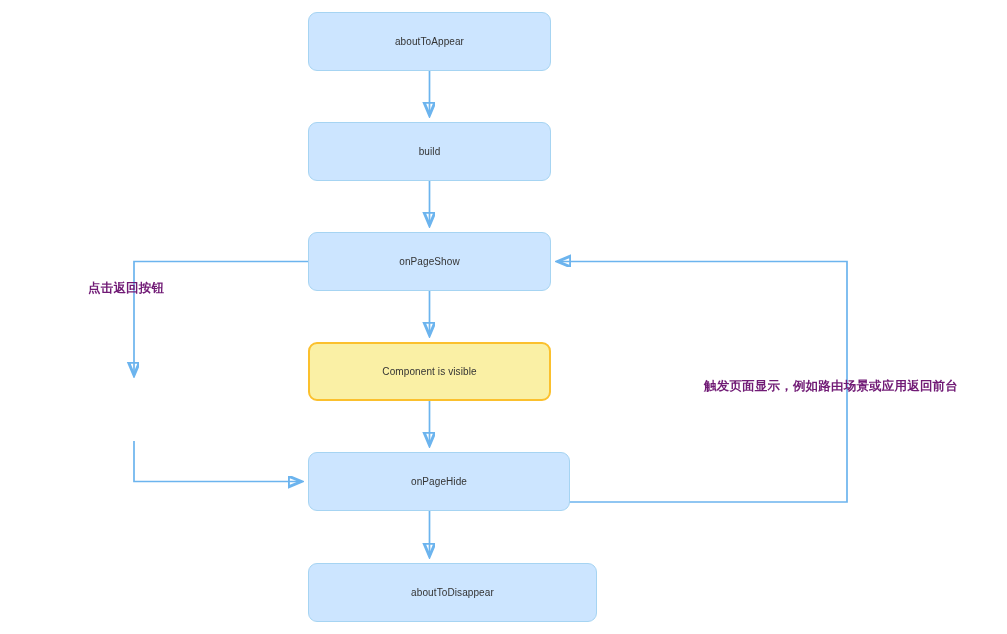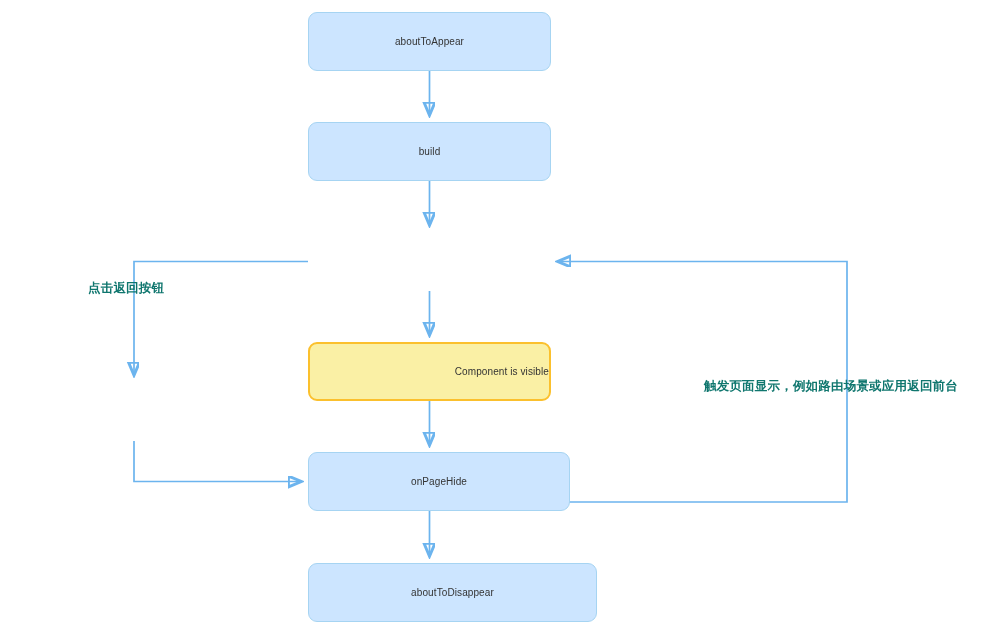--- a/index.html
+++ b/index.html
@@ -28,27 +28,26 @@
     text-align: center;
     user-select: none;
   }
   .node.blue {
     background: #cce5ff;
     border: 1.6px solid #a6d4f2;
   }
   .node.yellow {
     background: #faf0a5;
     border: 2.2px solid #fbc02d;
-    justify-content: flex-end;
   }
   .edge-label {
     position: absolute;
     font-size: 12.5px;
     font-weight: bold;
-    color: #0f766e;
+    color: #701a75;
     white-space: nowrap;
     user-select: none;
     letter-spacing: 0.2px;
   }
   svg.edges {
     position: absolute;
     left: 0;
     top: 0;
     width: 1007px;
     height: 634px;
@@ -91,20 +90,23 @@
   </svg>
 
   <div class="node blue" style="left:308px; top:12px; width:243px; height:59px;">
     <span>aboutToAppear</span>
   </div>
 
   <div class="node blue" style="left:308px; top:122px; width:243px; height:59px;justify-content:center;">
     <span>build</span>
   </div>
 
+  <div class="node blue" style="left:308px; top:232px; width:243px; height:59px;">
+    <span>onPageShow</span>
+  </div>
 
   <div class="node yellow" style="left:308px; top:342px; width:243px; height:59px;">
     <span>Component is visible</span>
   </div>
 
 
   <div class="node blue" style="left:308px; top:452px; width:262px; height:59px;">
     <span>onPageHide</span>
   </div>
 

